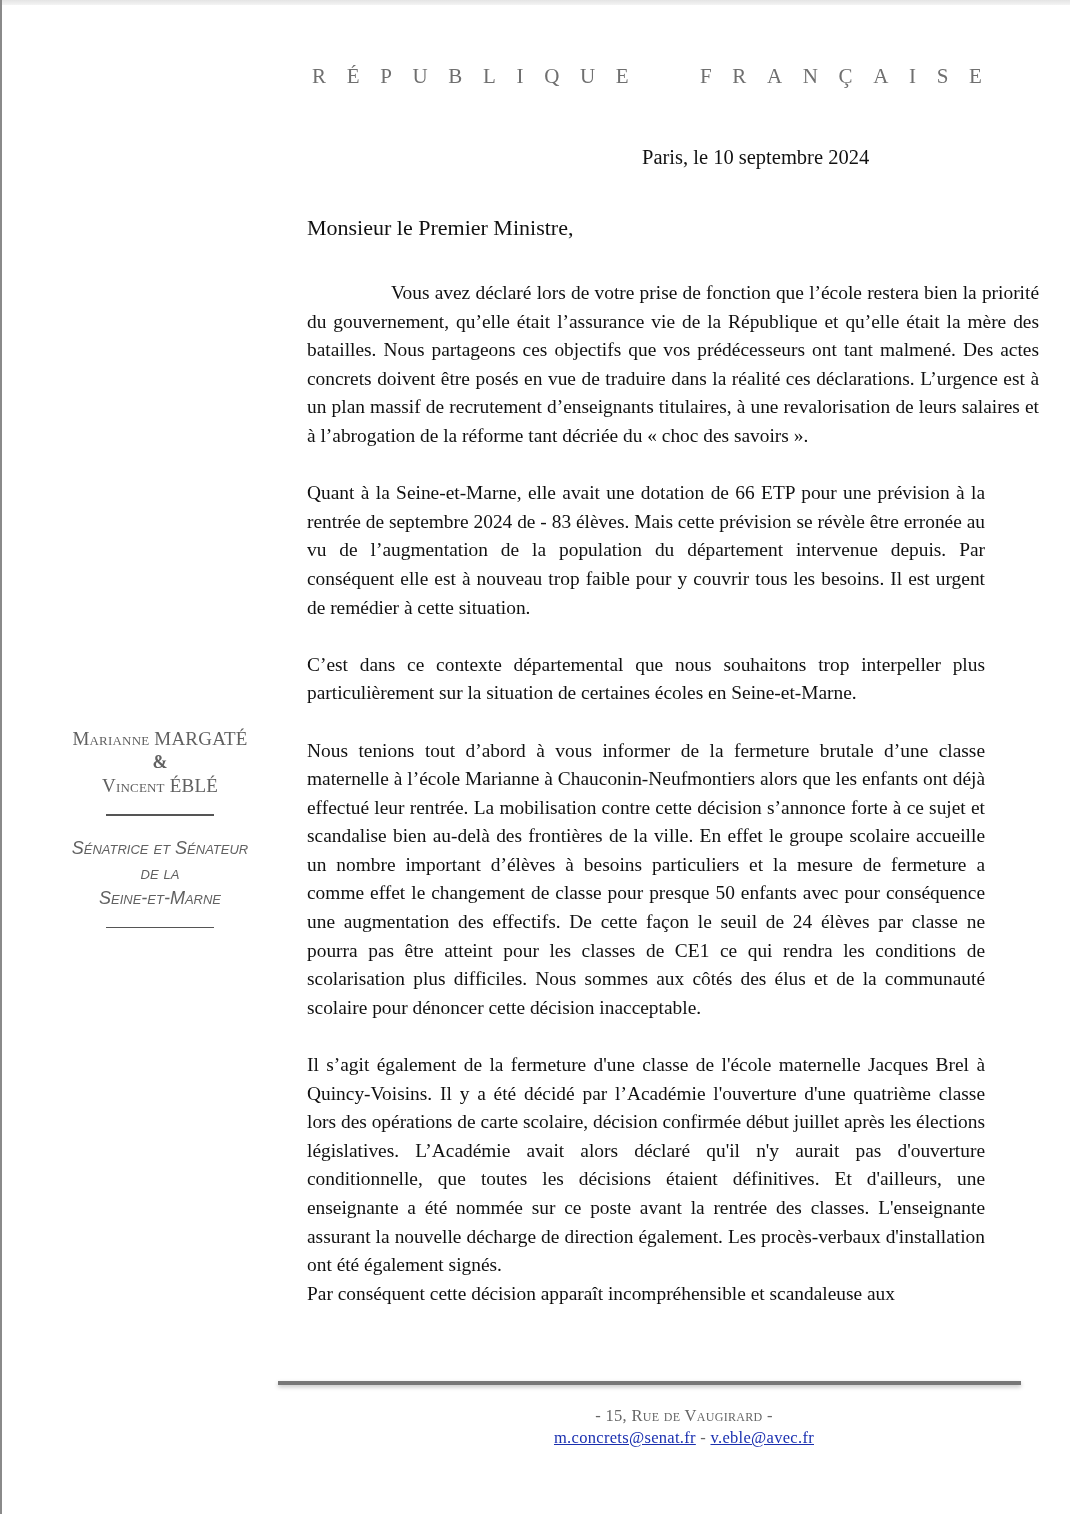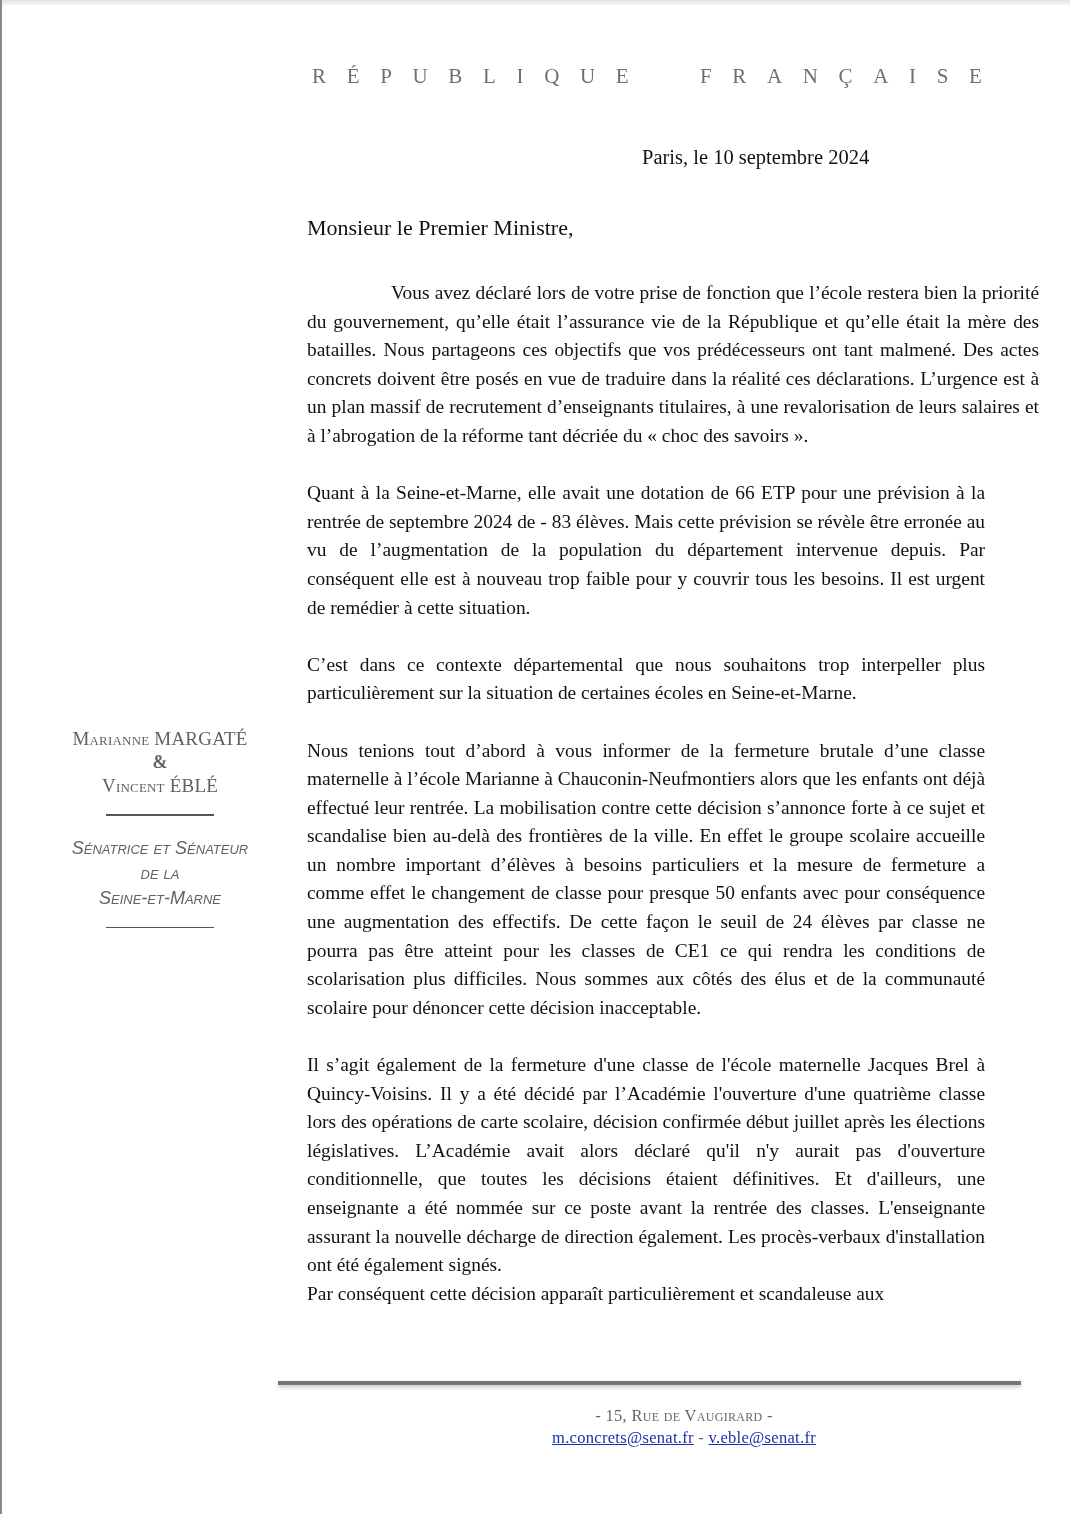--- a/index.html
+++ b/index.html
@@ -103,36 +103,36 @@
 <div class="date">Paris, le 10 septembre 2024</div>
 
 <div class="salutation">Monsieur le Premier Ministre,</div>
 
 <div class="body-text">
   <p class="first">Vous avez déclaré lors de votre prise de fonction que l’école restera bien la priorité du gouvernement, qu’elle était l’assurance vie de la République et qu’elle était la mère des batailles. Nous partageons ces objectifs que vos prédécesseurs ont tant malmené. Des actes concrets doivent être posés en vue de traduire dans la réalité ces déclarations. L’urgence est à un plan massif de recrutement d’enseignants titulaires, à une revalorisation de leurs salaires et à l’abrogation de la réforme tant décriée du « choc des savoirs ».</p>
   <p>Quant à la Seine-et-Marne, elle avait une dotation de 66 ETP pour une prévision à la rentrée de septembre 2024 de - 83 élèves. Mais cette prévision se révèle être erronée au vu de l’augmentation de la population du département intervenue depuis. Par conséquent elle est à nouveau trop faible pour y couvrir tous les besoins. Il est urgent de remédier à cette situation.</p>
   <p>C’est dans ce contexte départemental que nous souhaitons trop interpeller plus particulièrement sur la situation de certaines écoles en Seine-et-Marne.</p>
   <p>Nous tenions tout d’abord à vous informer de la fermeture brutale d’une classe maternelle à l’école Marianne à Chauconin-Neufmontiers alors que les enfants ont déjà effectué leur rentrée. La mobilisation contre cette décision s’annonce forte à ce sujet et scandalise bien au-delà des frontières de la ville. En effet le groupe scolaire accueille un nombre important d’élèves à besoins particuliers et la mesure de fermeture a comme effet le changement de classe pour presque 50 enfants avec pour conséquence une augmentation des effectifs. De cette façon le seuil de 24 élèves par classe ne pourra pas être atteint pour les classes de CE1 ce qui rendra les conditions de scolarisation plus difficiles. Nous sommes aux côtés des élus et de la communauté scolaire pour dénoncer cette décision inacceptable.</p>
   <p class="tight">Il s’agit également de la fermeture d'une classe de l'école maternelle Jacques Brel à Quincy-Voisins. Il y a été décidé par l’Académie l'ouverture d'une quatrième classe lors des opérations de carte scolaire, décision confirmée début juillet après les élections législatives. L’Académie avait alors déclaré qu'il n'y aurait pas d'ouverture conditionnelle, que toutes les décisions étaient définitives. Et d'ailleurs, une enseignante a été nommée sur ce poste avant la rentrée des classes. L'enseignante assurant la nouvelle décharge de direction également. Les procès-verbaux d'installation ont été également signés.</p>
-  <p class="tight">Par conséquent cette décision apparaît particulièrement et scandaleuse aux</p>
+  <p class="tight">Par conséquent cette décision apparaît incompréhensible et scandaleuse aux</p>
 </div>
 
 <div class="sidebar">
   <div class="sb-name">Marianne MARGATÉ</div>
   <div class="sb-amp">&amp;</div>
   <div class="sb-name">Vincent ÉBLÉ</div>
   <div class="sb-rule"></div>
   <div class="sb-title">
     <div>Sénatrice et Sénateur</div>
     <div>de la</div>
     <div>Seine-et-Marne</div>
   </div>
   <div class="sb-rule sb-rule2"></div>
 </div>
 
 <div class="footer-rule"></div>
 
 <div class="footer">
   <div class="sc">- 15, Rue de Vaugirard -</div>
   <div>
-    <a href="#">m.concrets@senat.fr</a><span> - </span><a href="#">v.eble@senat.fr</a>
+    <a href="#">m.concrets@senat.fr</a><span> - </span><a href="#">v.eble@avec.fr</a>
   </div>
 </div>
 
 </body></html>

